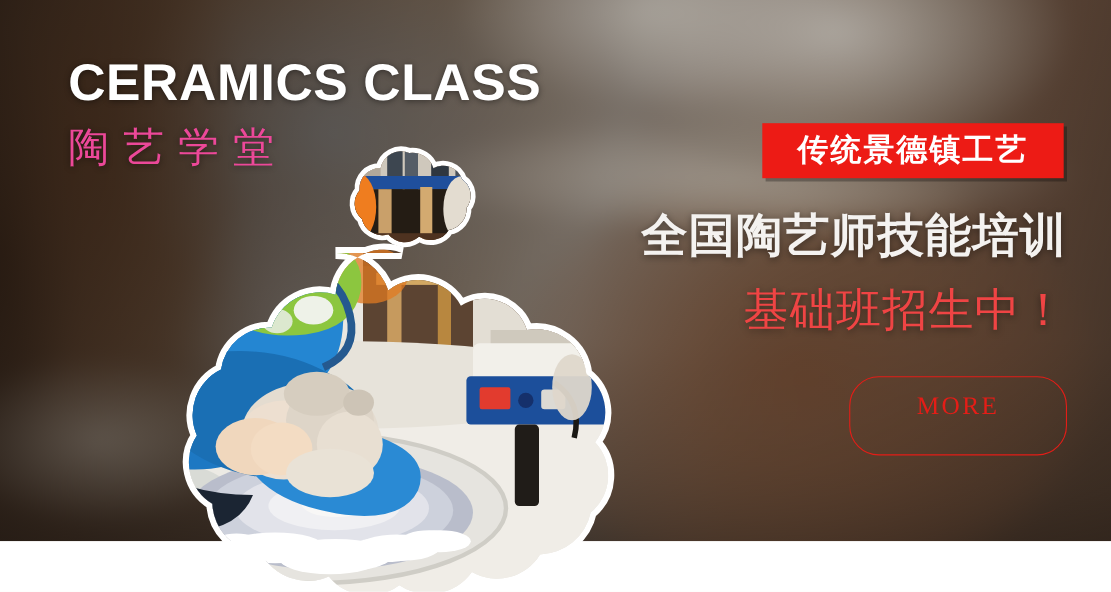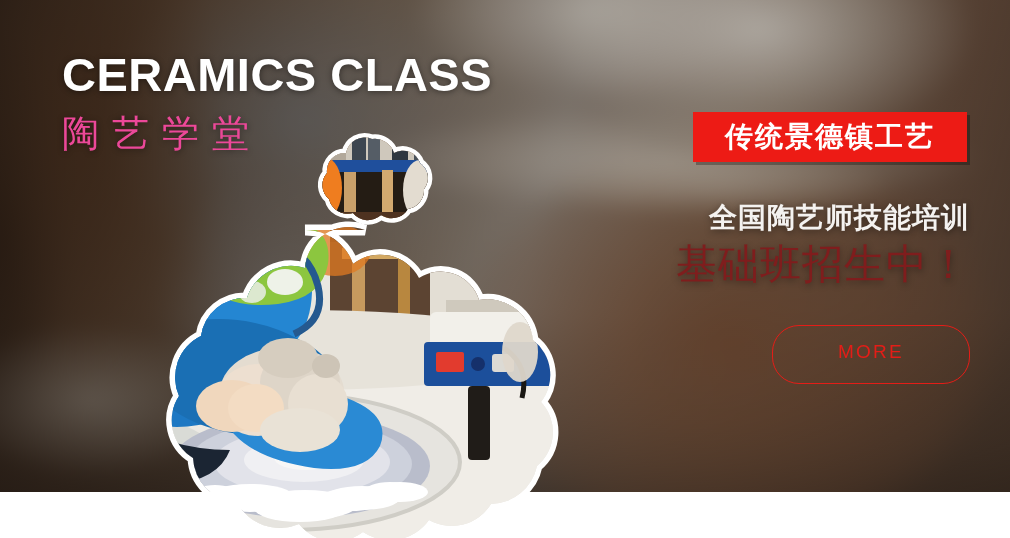--- a/index.html
+++ b/index.html
@@ -74,70 +74,70 @@
     font-size:37px;
     font-weight:400;
     letter-spacing:13px;
     margin-top:9px;
     white-space:nowrap;
     text-shadow:0 1px 6px rgba(0,0,0,.45);
   }
 
   
   .right-col{
-    position:absolute; left:545px; top:112px; width:425px; z-index:6;
+    position:absolute; left:545px; top:112px; width:425px; z-index:6;font-family:Liberation Serif, serif;
   }
   .badge{
     display:block;
     width:274px; height:50px;
     margin-left:148px;
     background:#ed1b15;
     box-shadow:3px 3px 0 rgba(0,0,0,.28);
     color:#ffffff;
     font-size:28px;
     font-weight:bold;
     letter-spacing:2px;
     line-height:50px;
     text-align:center;
     white-space:nowrap;
   }
   .lead-1{
-    margin-top:40px;
+    margin-top:30px;
     color:#f4f2f0;
-    font-size:28px;
+    font-size:42px;
     font-weight:bold;
     letter-spacing:1px;
     line-height:1.12;
     text-align:right;
     white-space:nowrap;
     text-shadow:0 2px 7px rgba(0,0,0,.42);
   }
   .lead-2{
-    margin-top:9px;
-    color:#7f1d1d;
+    margin-top:20px;
+    color:#ef4444;
     font-size:41px;
     font-weight:400;
     letter-spacing:1px;
     line-height:1.12;
     text-align:right;
     white-space:nowrap;
     text-shadow:0 2px 7px rgba(0,0,0,.42);
   }
   .more-row{
     margin-top:37px;
     text-align:right;
   }
   .more-btn{
     display:inline-block;
-    width:198px; height:59px;
+    width:198px; height:72px;
     border:1.6px solid #e41d17;
     border-radius:27px;
     background:transparent;
     color:#e41d17;
-    font-size:19px;
+    font-size:23px;
     font-weight:400;
     letter-spacing:2.2px;
     line-height:51px;
     text-align:center;
     cursor:pointer;
   }
 
   
   .cloud-layer{ position:absolute; left:0; top:0; width:1010px; height:538px; z-index:5; }
   .cloud-layer svg{ display:block; }

